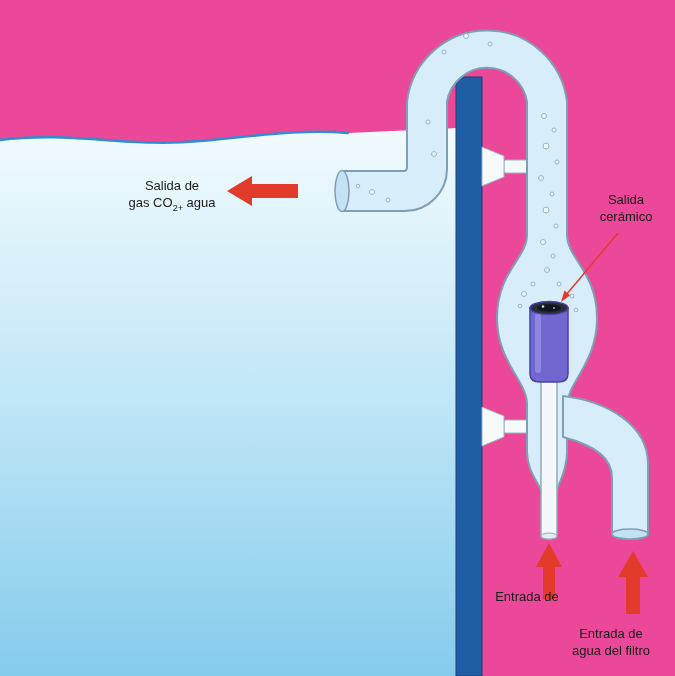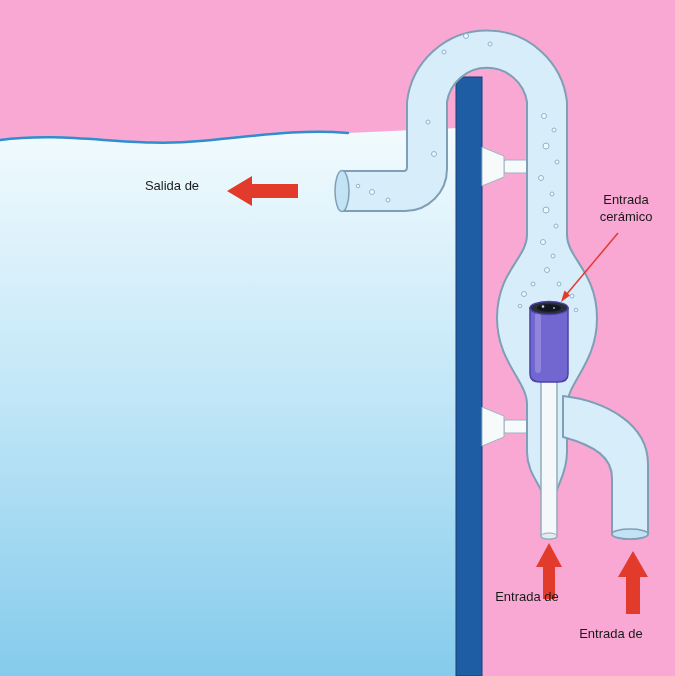--- a/index.html
+++ b/index.html
@@ -1,19 +1,19 @@
 <!DOCTYPE html>
 <html><head>
 <meta charset="utf-8">
 <style>
   html,body{margin:0;padding:0;}
   .stage{
     position:relative;
     width:675px;height:676px;
-    background:#f9a8d4;
+    background:#ec4899;
     overflow:hidden;
     font-family:"Liberation Sans", sans-serif;
   }
   svg{position:absolute;left:0;top:0;}
   .label{
     position:absolute;
     font-size:13px;
     line-height:17px;
     color:#1a1a1a;
     text-align:center;
@@ -111,28 +111,32 @@
     <path d="M626,614 L626,577 L618,577 L633,551 L648,577 L640,577 L640,614 Z" fill="#e23b2c"></path>
 
     <g>
       <line x1="618" y1="233" x2="566" y2="295" stroke-width="1.5" stroke="#e23b2c"></line>
       <polygon points="561,302 570,295.5 564.5,290.5" fill="#e23b2c"></polygon>
     </g>
   </svg>
 
   <div class="label" style="left:92px;top:177px;width:160px;">
     <div><span>Salida de</span></div>
+    <div>
+      <span>gas CO</span><sub>2+</sub><span> agua</span>
+    </div>
   </div>
 
   <div class="label" style="left:566px;top:191px;width:120px;">
-    <div><span>Entrada</span></div>
+    <div><span>Salida</span></div>
     <div><span>cerámico</span></div>
   </div>
 
   <div class="label" style="left:467px;top:588px;width:120px;">
     <div><span>Entrada de</span></div>
   </div>
 
   <div class="label" style="left:547px;top:625px;width:128px;">
     <div><span>Entrada de</span></div>
+    <div><span>agua del filtro</span></div>
   </div>
 
 </div>
 
 </body></html>

